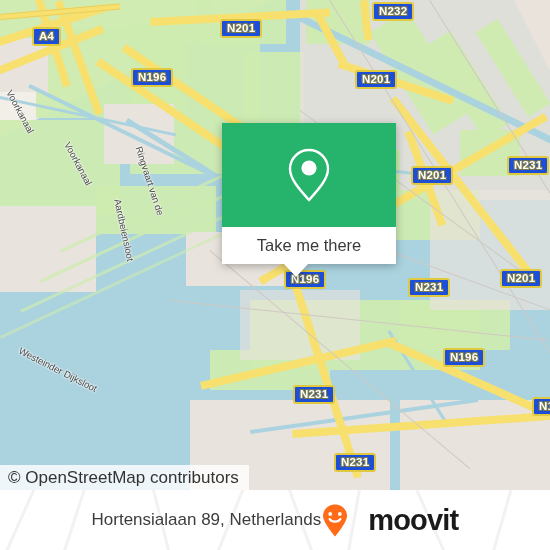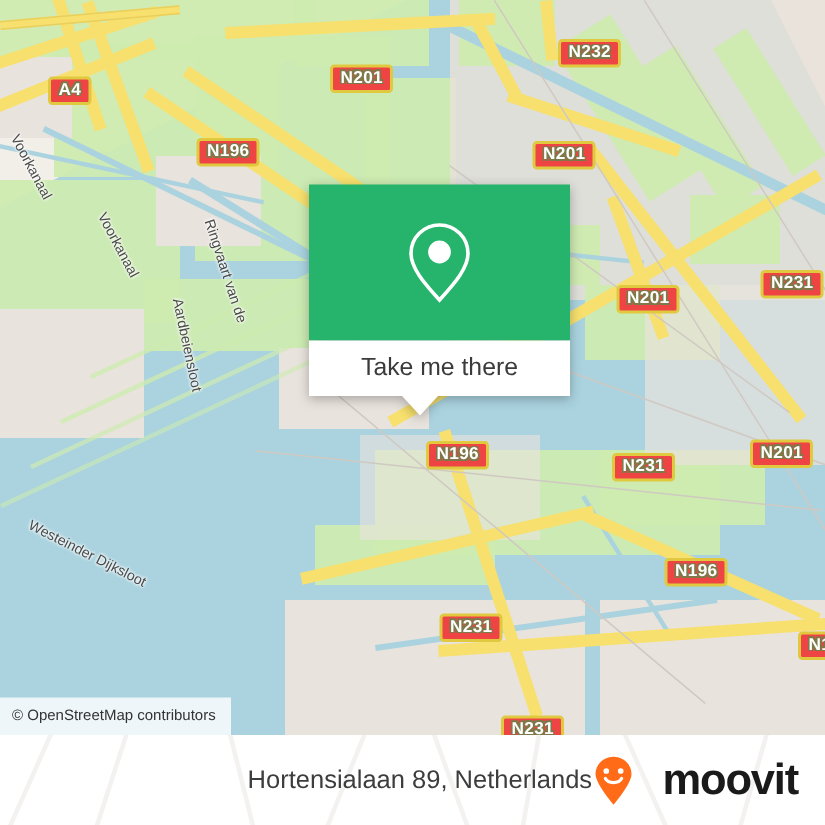--- a/index.html
+++ b/index.html
@@ -103,53 +103,52 @@
   }
   .road-thin {
     position: absolute;
     background: #cfc9c2;
     height: 1px;
   }
 
   
   .shield {
     position: absolute;
-    background: #ef4444;
+    background: #1d4ed8;
     border: 2px solid #e0c93f;
     border-radius: 3px;
     color: #ffffff;
     font-size: 11.5px;
     font-weight: bold;
     font-family: "Liberation Sans", sans-serif;
     padding: 1px 5px 2px 5px;
     line-height: 12px;
     letter-spacing: .2px;
     text-shadow:
       -1px -1px 0 #7b7b4a, 1px -1px 0 #7b7b4a,
       -1px  1px 0 #7b7b4a, 1px  1px 0 #7b7b4a;
     white-space: nowrap;
     z-index: 6;
-    margin-top: 24px;
   }
 
   
   .wlabel {
     position: absolute;
     color: #4a4a4a;
     font-size: 9.5px;
     font-family: "Liberation Sans", sans-serif;
     white-space: nowrap;
     z-index: 5;
     text-shadow: 0 0 2px #ffffff, 0 0 2px #ffffff, 0 0 3px #ffffff;
   }
 
   
   .callout {
     position: absolute;
-    left: 190px;
+    left: 206px;
     top: 123px;
     width: 174px;
     z-index: 30;
     filter: drop-shadow(0 2px 4px rgba(0,0,0,0.28));
     padding-left: 16px;
   }
   .callout-head {
     height: 104px;
     background: #26b36b;
     display: flex;
@@ -180,34 +179,34 @@
   .attrib {
     position: absolute;
     left: 0;
     top: 465px;
     height: 25px;
     background: rgba(255,255,255,0.80);
     display: flex;
     align-items: center;
     padding: 0 10px 0 8px;
     color: #333333;
-    font-size: 10px;
+    font-size: 17px;
     font-family: "Liberation Sans", sans-serif;
     z-index: 20;
   }
 
   
   .footer {
     position: absolute;
     left: 0; top: 490px;
     width: 550px; height: 60px;
     background: #ffffff;
     display: flex;
     align-items: center;
-    justify-content: flex-end;
+    justify-content: center;
     padding: 0 18px 0 18px;
     box-sizing: border-box;
     overflow: hidden;
   }
   .footer-ghost {
     position: absolute;
     left: 0; top: 0; width: 550px; height: 60px;
     overflow: hidden;
     pointer-events: none;
   }

